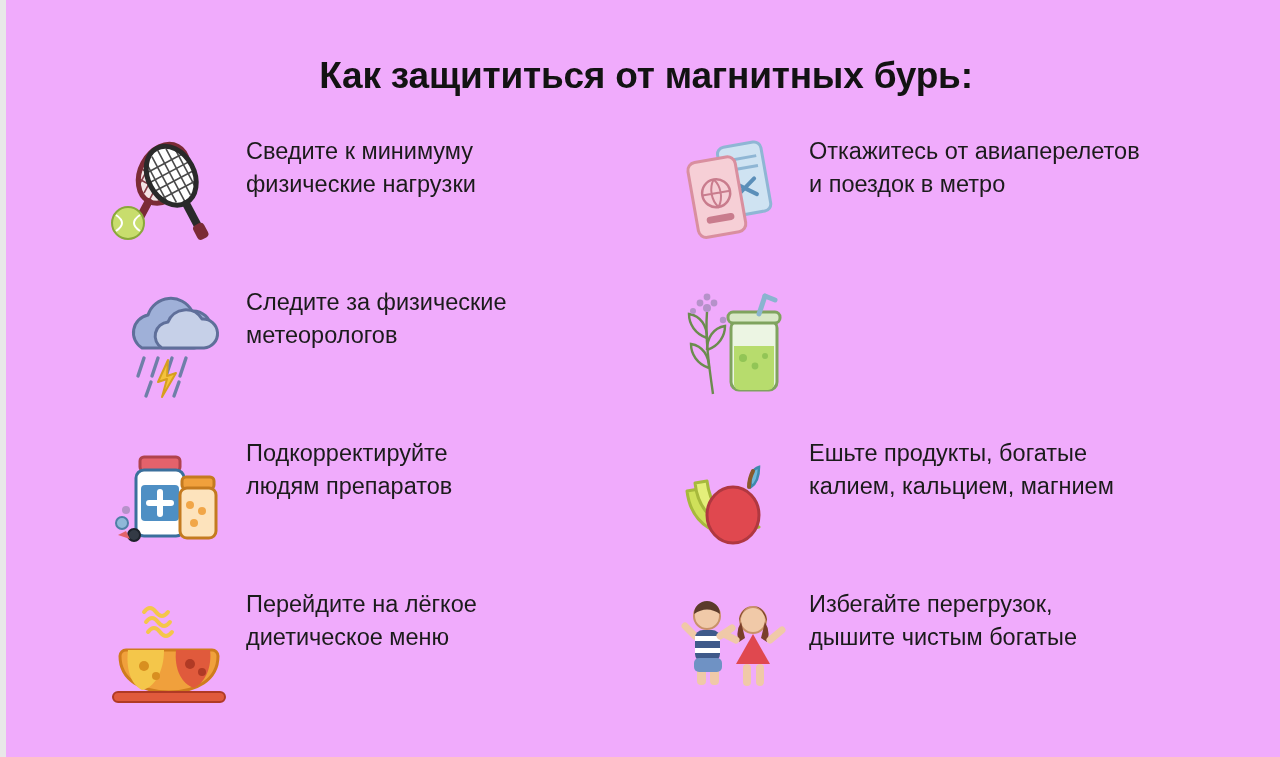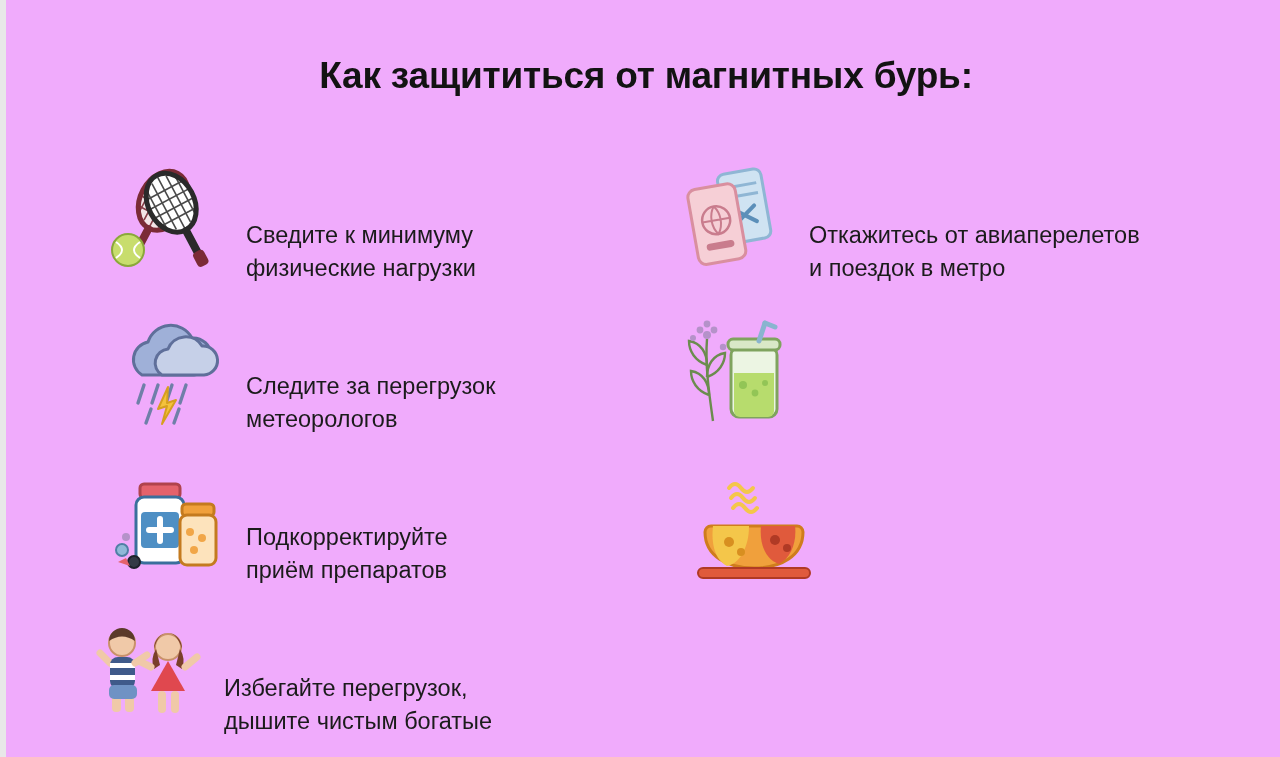--- a/index.html
+++ b/index.html
@@ -35,21 +35,21 @@
   }
   .grid {
     margin-top: 34px;
     display: grid;
     grid-template-columns: 1fr 1fr;
     grid-template-rows: repeat(4, 151px);
     column-gap: 10px;
   }
   .tip {
     display: flex;
-    align-items: flex-end;
+    align-items: flex-start;
     gap: 18px;
     padding-left: 44px;
     box-sizing: border-box;
   }
   .tip.col2 { padding-left: 22px; }
   .icon-box {
     flex: 0 0 auto;
     width: 118px;
     height: 124px;
     position: relative;
@@ -145,21 +145,21 @@
             <line x1="34" y1="72" x2="28" y2="90"></line>
             <line x1="48" y1="72" x2="42" y2="90"></line>
             <line x1="62" y1="72" x2="56" y2="90"></line>
             <line x1="76" y1="72" x2="70" y2="90"></line>
             <line x1="41" y1="96" x2="36" y2="110"></line>
             <line x1="69" y1="96" x2="64" y2="110"></line>
           </g>
           <path d="M58 74 l-10 22 l9 -3 l-5 18 l14 -24 l-9 3 z" fill="#f4c23c" stroke="#d69f1f" stroke-width="2" stroke-linejoin="round"></path>
         </svg>
       </div>
-      <div class="tip-text">Следите за перегрузок
+      <div class="tip-text">Следите за физические
 метеорологов</div>
     </div>
 
     <div class="tip col2">
       <div class="icon-box">
         <svg width="118" height="124" viewBox="0 0 118 124">
           <g stroke="#6b8c4e" stroke-width="2.4" fill="none">
             <path d="M40 108 C36 80 32 52 34 26"></path>
             <path d="M34 52 C22 48 16 38 16 28 C28 30 34 40 34 52"></path>
             <path d="M34 64 C46 60 52 50 52 40 C40 42 34 52 34 64"></path>
@@ -203,23 +203,36 @@
           </g>
           <g>
             <circle cx="12" cy="86" r="6" fill="#8fb8d8" stroke="#4f7fa5" stroke-width="2"></circle>
             <circle cx="24" cy="98" r="6" fill="#333a45" stroke="#1d222a" stroke-width="2"></circle>
             <path d="M8 98 l8 -4 l4 8 z" fill="#e4626b"></path>
             <circle cx="16" cy="73" r="4" fill="#b592c9"></circle>
           </g>
         </svg>
       </div>
       <div class="tip-text">Подкорректируйте
-приём препаратов</div>
-    </div>
-
+людям препаратов</div>
+    </div>
+
+    <div class="tip col2">
+      <div class="icon-box">
+        <svg width="118" height="124" viewBox="0 0 118 124">
+          <path d="M14 54 C18 88 46 104 78 96 C54 98 30 82 26 52 z" fill="#cfe05a" stroke="#a7b93c" stroke-width="3" stroke-linejoin="round"></path>
+          <path d="M22 46 C26 82 56 98 86 90 C60 94 38 76 34 44 z" fill="#e4ef7a" stroke="#a7b93c" stroke-width="3" stroke-linejoin="round"></path>
+          <path d="M60 50 a26 28 0 1 0 26 28 a26 28 0 0 0 -26 -28 z" fill="#e0484f" stroke="#b03840" stroke-width="3"></path>
+          <path d="M78 48 C76 38 80 32 86 30 C86 40 84 46 78 50 z" fill="#6fb7d8" stroke="#3f8aad" stroke-width="2.5"></path>
+          <path d="M76 50 C76 42 78 38 80 34" stroke="#8a5a2b" stroke-width="4" fill="none" stroke-linecap="round"></path>
+        </svg>
+      </div>
+      <div class="tip-text">Ешьте продукты, богатые
+калием, кальцием, магнием</div>
+    </div>
 
     <div class="tip">
       <div class="icon-box">
         <svg width="118" height="124" viewBox="0 0 118 124">
           <g stroke="#f4c64a" stroke-width="4" fill="none" stroke-linecap="round">
             <path d="M36 34 q6 -8 12 0 q6 8 12 0"></path>
             <path d="M34 24 q6 -8 12 0 q6 8 12 0"></path>
             <path d="M38 44 q6 -8 12 0 q6 8 12 0"></path>
           </g>
           <path d="M16 62 h86 a6 6 0 0 1 6 6 c0 24 -22 36 -49 36 s-49 -12 -49 -36 a6 6 0 0 1 6 -6 z" fill="#f0a03c" stroke="#cf7c1d" stroke-width="3"></path>
@@ -229,20 +242,22 @@
             <circle cx="80" cy="76" r="5"></circle>
               <circle cx="92" cy="84" r="4"></circle>
           </g>
           <g fill="#d88f20">
             <circle cx="34" cy="78" r="5"></circle>
               <circle cx="46" cy="88" r="4"></circle>
           </g>
           <path d="M8 104 h102 a5 5 0 0 1 0 10 h-102 a5 5 0 0 1 0 -10 z" fill="#e05a3c" stroke="#b03a25" stroke-width="2"></path>
         </svg>
       </div>
+      <div class="tip-text">Перейдите на лёгкое
+диетическое меню</div>
     </div>
 
     <div class="tip col2">
       <div class="icon-box">
         <svg width="118" height="124" viewBox="0 0 118 124">
 
           <path d="M22 48 l-10 -10" stroke="#f0c9a8" stroke-width="7" stroke-linecap="round"></path>
           <circle cx="34" cy="28" r="13" fill="#f0c9a8" stroke="#c9916a" stroke-width="2"></circle>
           <path d="M21 26 a13 13 0 0 1 26 0 q-13 -9 -26 0 z" fill="#5b3a2a"></path>
           <rect x="22" y="42" width="25" height="32" rx="8" fill="#3f5a8a"></rect>

